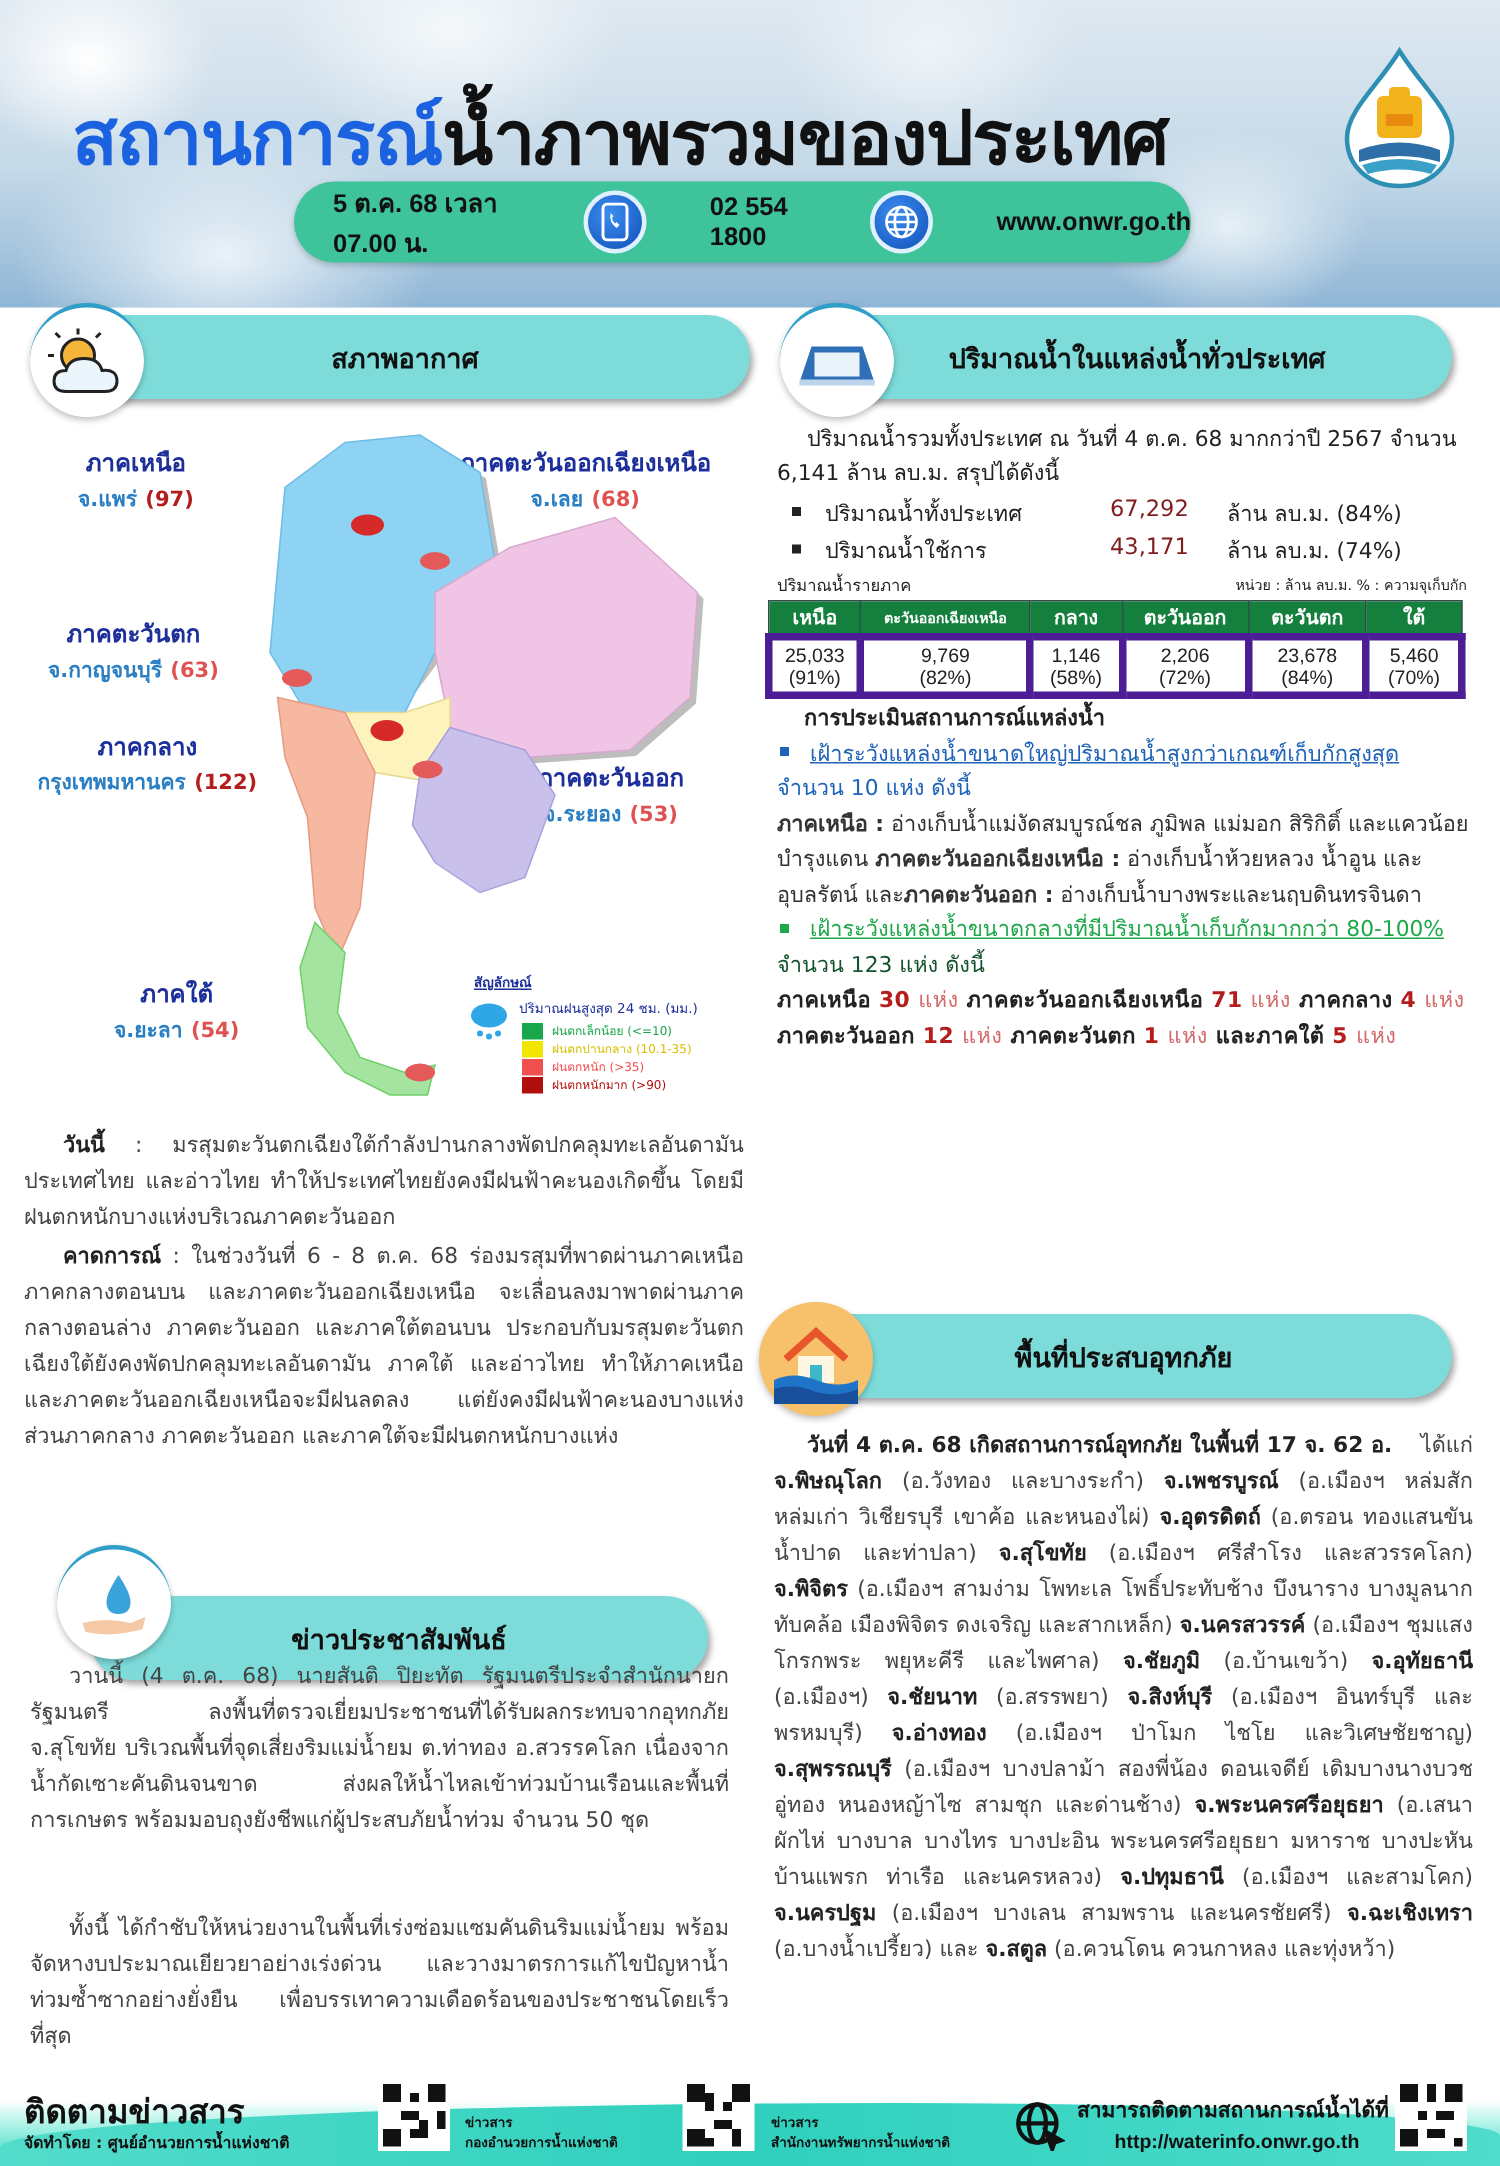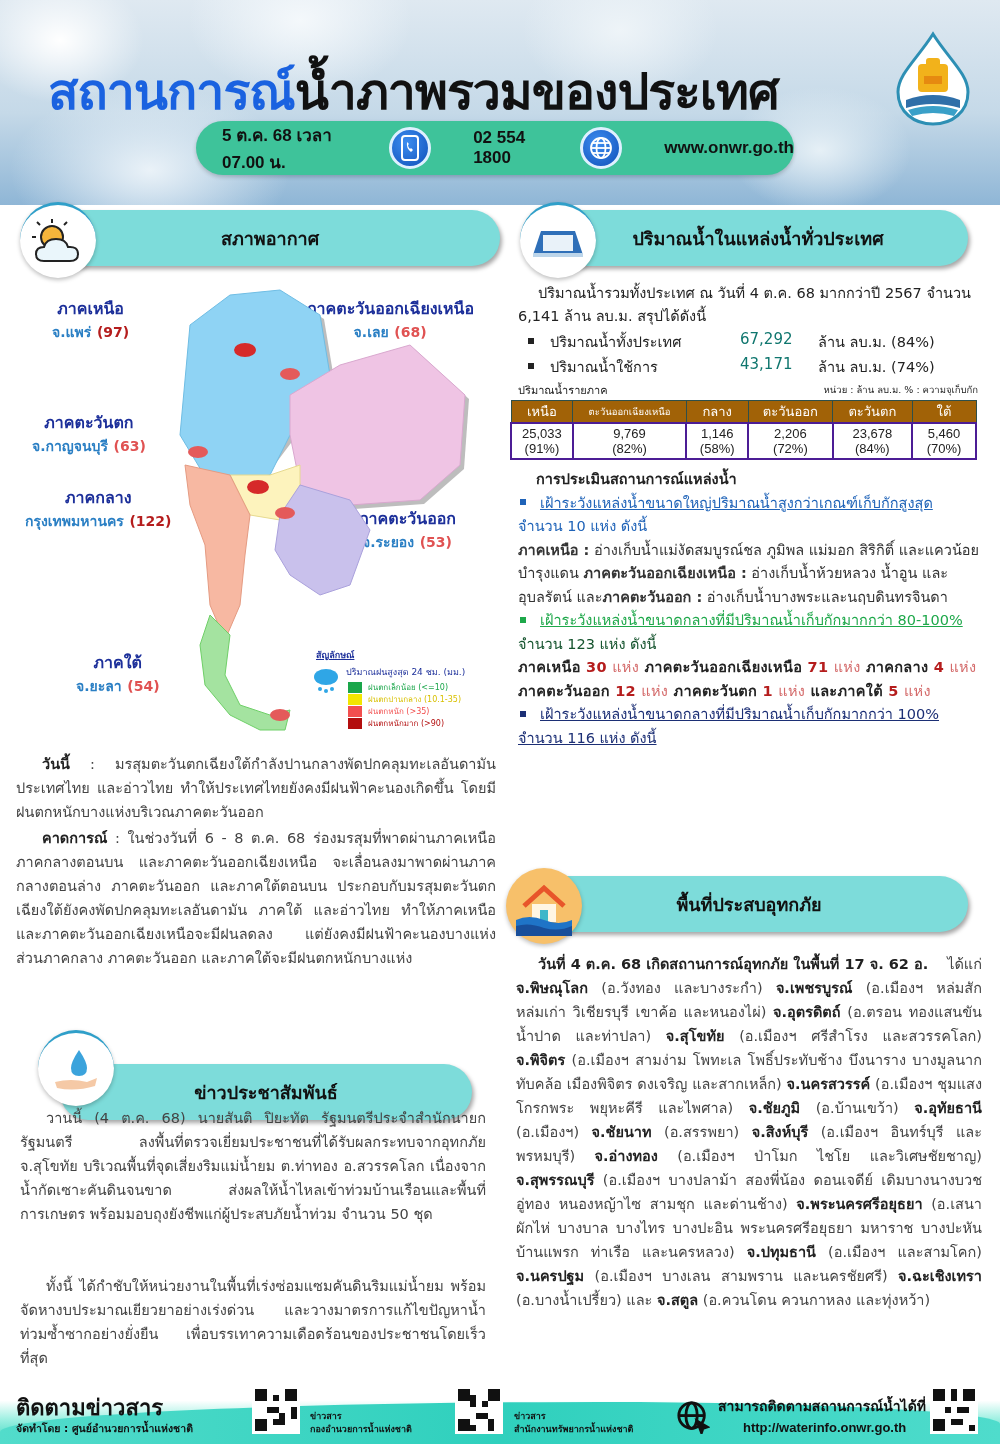--- a/index.html
+++ b/index.html
@@ -83,35 +83,35 @@
     position: absolute; font-size: 14.5px; line-height: 24px; color: #444;
     font-family: "DejaVu Sans", sans-serif; text-align: justify;
   }
   .para b { color: #222; }
 
   
   .wt-intro { position: absolute; left: 518px; top: 282px; width: 460px; font-size: 14.5px; line-height: 23px; color: #222; }
   .wt-bul { position: absolute; left: 528px; font-size: 14.5px; color: #222; display: flex; }
   .wt-bul .sq { width: 6px; height: 6px; background: #222; margin: 8px 16px 0 0; }
   .wt-bul .lab { width: 190px; }
-  .wt-bul .val { color: #0f766e; width: 78px; font-size: 15px; }
+  .wt-bul .val { color: #7f1d1d; width: 78px; font-size: 15px; }
   .wt-sub { position: absolute; left: 518px; top: 381px; width: 460px; font-size: 11px; color: #222; }
   .wt-sub .unit { position: absolute; right: 0; top: 1px; font-size: 9.5px; }
   table.region {
     position: absolute; left: 510px; top: 400px; width: 467px; border-collapse: collapse;
     font-family: "Liberation Sans", sans-serif;
   }
   table.region th {
-    background: #a16207; color: #fff; font-weight: normal; font-size: 13px;
+    background: #15803d; color: #fff; font-weight: bold; font-size: 13px;
     height: 20px; border: 1px solid #2e4f4a;
   }
   table.region th.small { font-size: 9.5px; }
   table.region td {
     text-align: center; font-size: 13px; color: #222; line-height: 15px;
-    border: 2px solid #4c1d95; padding: 2px 0;
+    border: 5px solid #4c1d95; padding: 2px 0;
   }
 
   
   .assess { position: absolute; left: 518px; font-size: 14.5px; line-height: 23.5px; color: #333; width: 462px; }
   .a-title { color: #222; font-weight: bold; padding-left: 18px; }
   .link-blue { color: #1f63b8; text-decoration: underline; }
   .link-green { color: #1ea84a; text-decoration: underline; }
   .link-navy { color: #1c2f75; text-decoration: underline; }
   .sqb { display: inline-block; width: 6px; height: 6px; margin: 0 14px 3px 2px; vertical-align: middle; }
   .num { color: #b51d1d; }
@@ -379,23 +379,20 @@
     <span class="sqb" style="background:#1ea84a"></span><span class="link-green">เฝ้าระวังแหล่งน้ำขนาดกลางที่มีปริมาณน้ำเก็บกักมากกว่า 80-100%</span><span class="green"> จำนวน 123 แห่ง ดังนี้</span>
   </div>
   <div style="color:#222; font-weight:bold; letter-spacing:0.3px;">
     <span>ภาคเหนือ</span> <span class="num">30</span> <span class="unit-r" style="font-weight:normal">แห่ง</span>
     <span>ภาคตะวันออกเฉียงเหนือ</span> <span class="num">71</span> <span class="unit-r" style="font-weight:normal">แห่ง</span>
     <span>ภาคกลาง</span> <span class="num">4</span> <span class="unit-r" style="font-weight:normal">แห่ง</span>
     <span>ภาคตะวันออก</span> <span class="num">12</span> <span class="unit-r" style="font-weight:normal">แห่ง</span>
     <span>ภาคตะวันตก</span> <span class="num">1</span> <span class="unit-r" style="font-weight:normal">แห่ง</span>
     <span>และภาคใต้</span> <span class="num">5</span> <span class="unit-r" style="font-weight:normal">แห่ง</span>
   </div>
-  <div>
-    <span class="sqb" style="background:#1c2f75"></span><span class="link-navy">เฝ้าระวังแหล่งน้ำขนาดกลางที่มีปริมาณน้ำเก็บกักมากกว่า 100% จำนวน 116 แห่ง ดังนี้</span>
-  </div>
 </div>
 
 <div class="sec-head" style="left:530px; top:876px; width:438px;">
   <span>พื้นที่ประสบอุทกภัย</span>
 </div>
 <div class="sec-icon" style="left:506px; top:868px; background:#f7c06a; border-top:none;">
   <svg width="60" height="60" viewBox="0 0 60 60">
       <path d="M10 30 L30 12 L50 30" fill="none" stroke="#e8552a" stroke-width="5"></path>
       <rect x="18" y="28" width="24" height="18" fill="#fff6e3"></rect>
       <rect x="26" y="34" width="8" height="12" fill="#3fb7c9"></rect>

